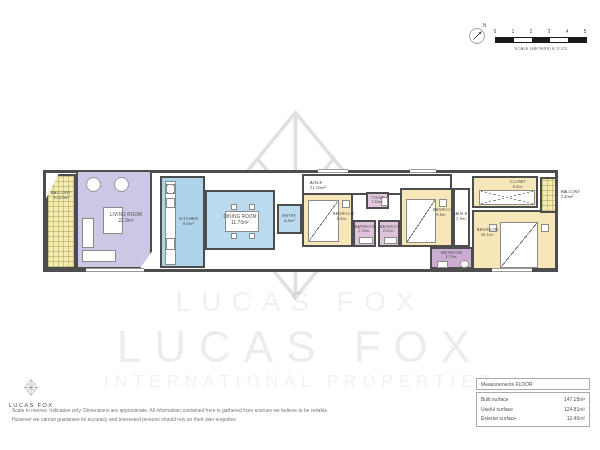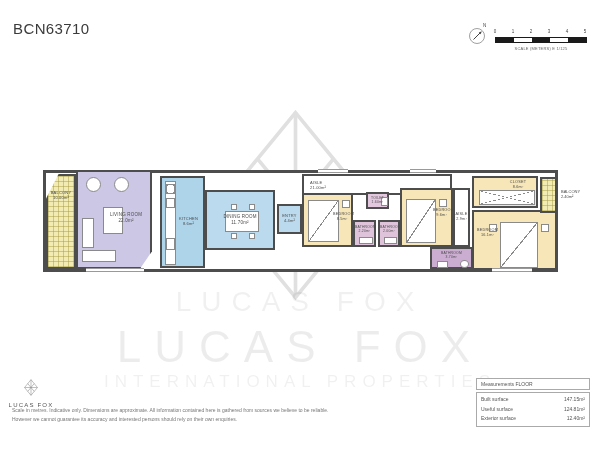--- a/index.html
+++ b/index.html
@@ -34,21 +34,20 @@
   .meas{left:476px;top:378px;width:114px;font-size:5px;color:#555;}
   .meas .hd{border:1px solid #aaa;padding:2px 4px;background:#fff;}
   .meas .bd{border:1px solid #aaa;padding:2px 4px;margin-top:2px;}
   .mrow{display:flex;justify-content:space-between;line-height:1.9;}
 </style>
 </head>
 <body>
 
 <div class="canvas">
 
-  <div class="abs title">BCN63710</div>
 
   <svg class="abs" style="left:467px;top:25px;" width="20" height="20" viewBox="0 0 20 20">
     <circle cx="10" cy="11" r="7.5" fill="none" stroke="#888" stroke-width="0.8"></circle>
     <line x1="6.5" y1="14.5" x2="13.5" y2="7.5" stroke="#444" stroke-width="1"></line>
     <path d="M14.8 6.2 L11.8 7.4 L13.6 9.2 Z" fill="#444"></path>
   </svg>
   <span class="abs" style="left:483px;top:23px;font-size:4.5px;color:#444;">N</span>
 
   <div class="abs" style="left:495px;top:29px;width:92px;height:24px;">
     <span class="tick" style="left:0">0</span>

